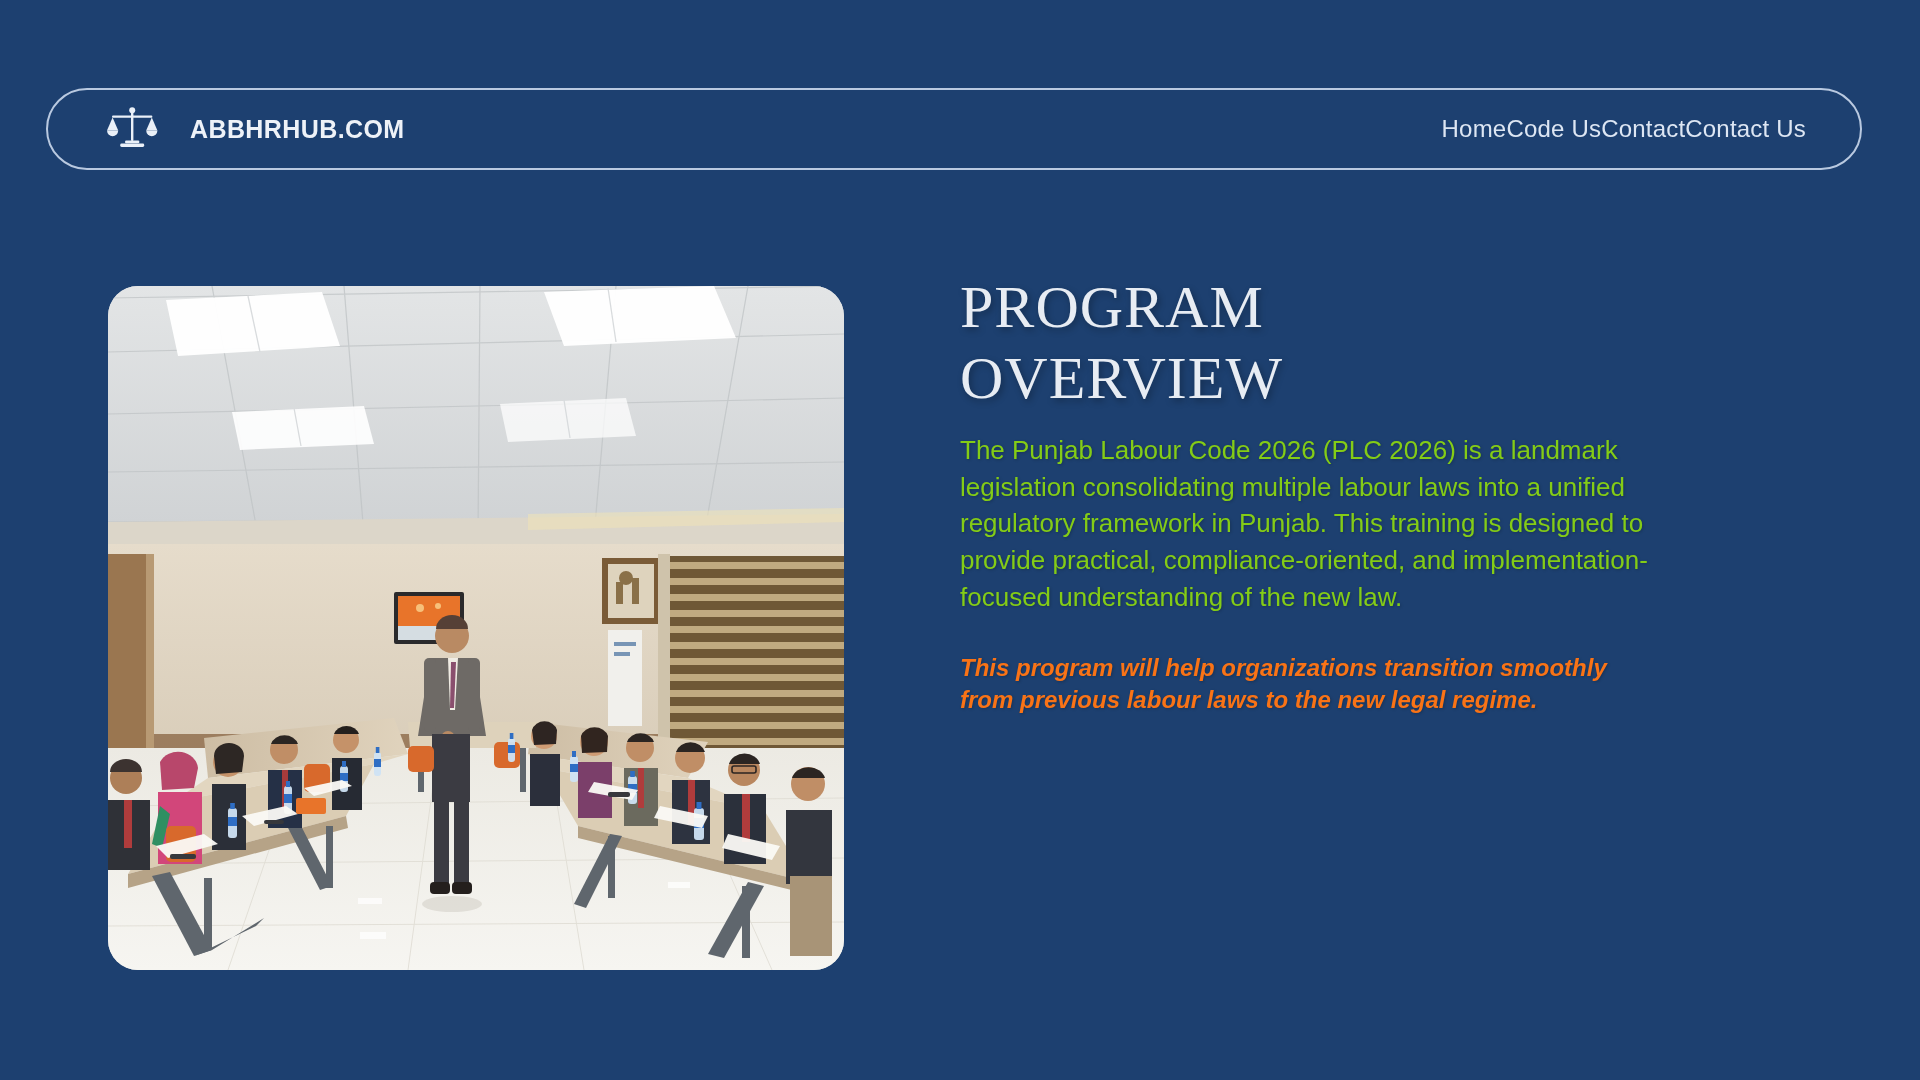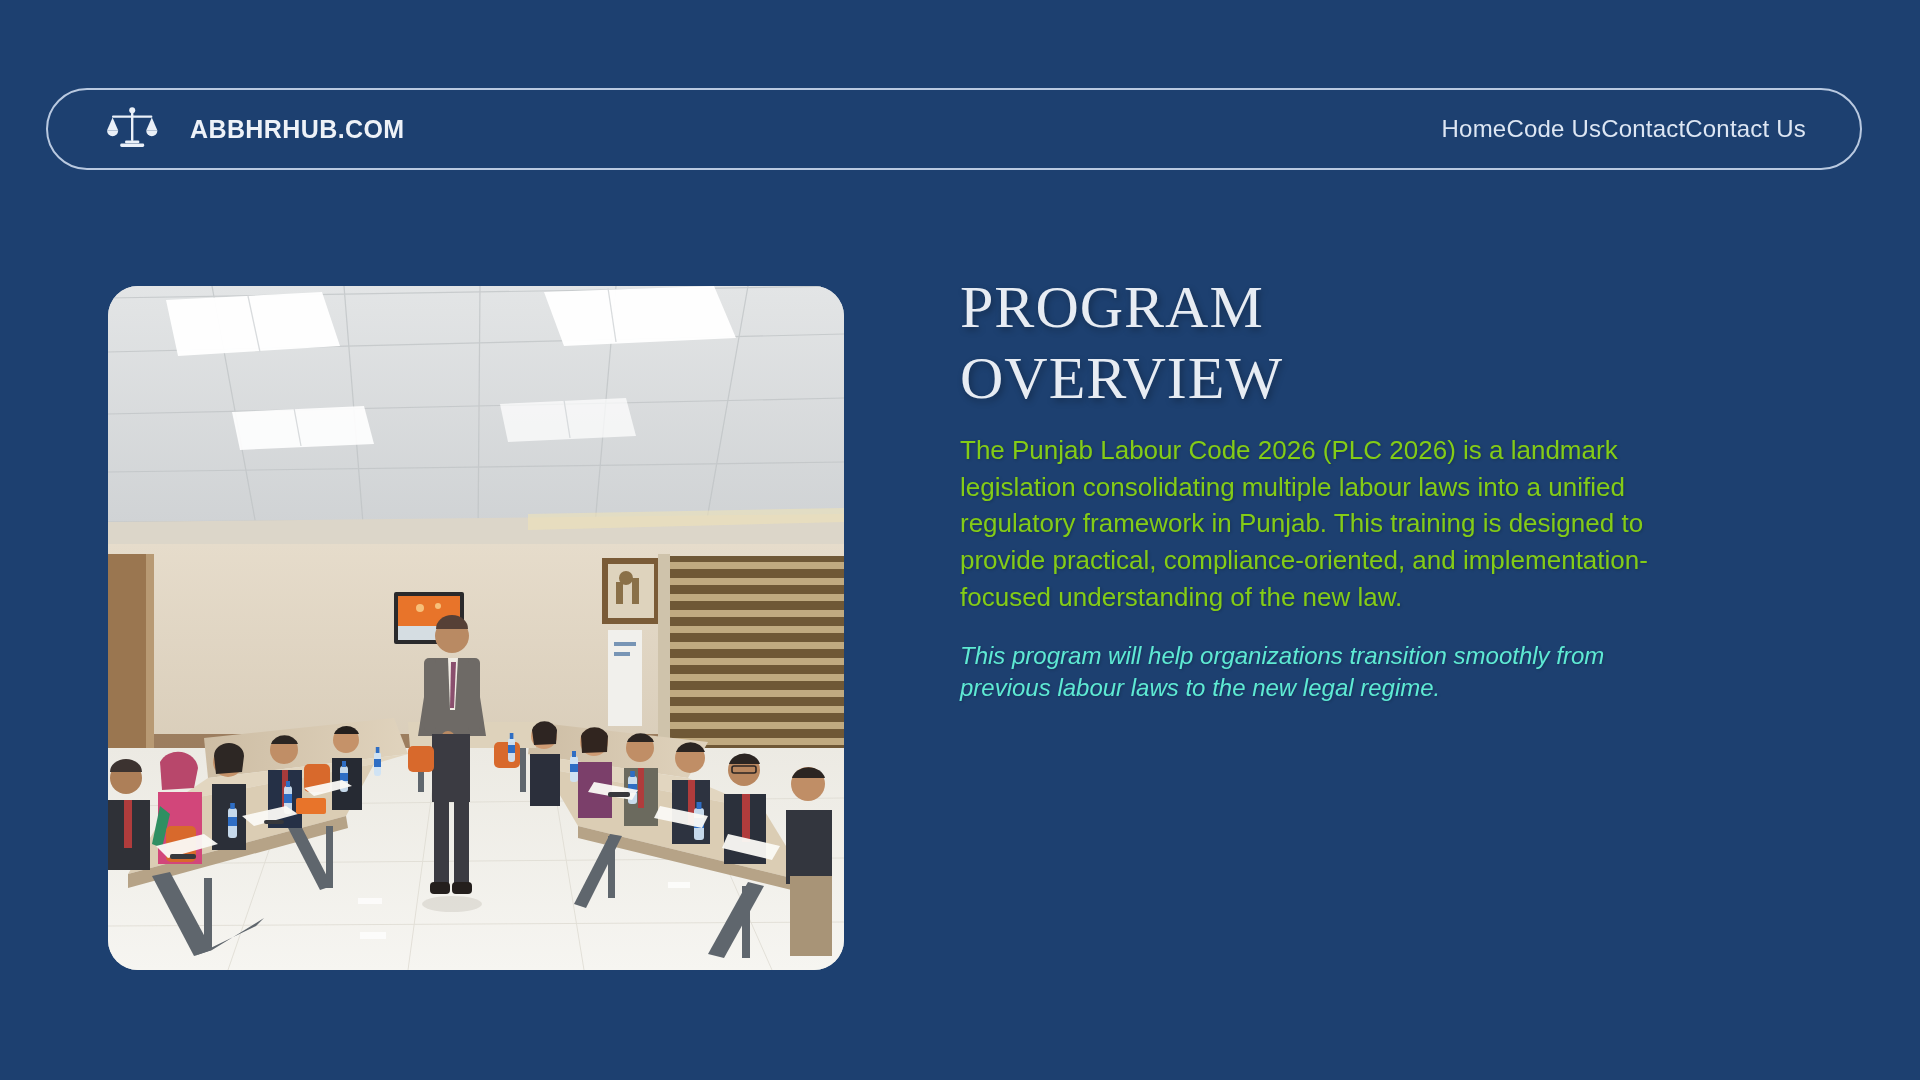--- a/index.html
+++ b/index.html
@@ -116,26 +116,26 @@
   .body-copy {
     margin-top: 18px;
     font-size: 26px;
     line-height: 1.42;
     color: #84cc16;
     max-width: 712px;
     text-shadow: 1px 1px 3px rgba(0,0,0,0.22);
   }
 
   .emphasis {
-    margin-top: 24px;
+    margin-top: 36px;
     font-size: 24px;
     line-height: 1.33;
-    font-weight: normal;
+    font-weight: bold;
     font-style: italic;
-    color: #5eead4;
+    color: #f97316;
     max-width: 660px;
     text-shadow: 1px 1px 3px rgba(0,0,0,0.22);
   }
 </style>
 </head>
 <body>
 
 <div class="content">
 
   <div class="navbar">

